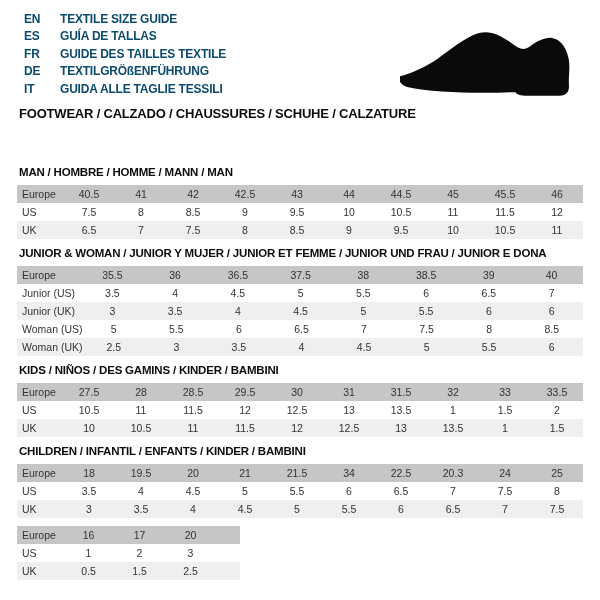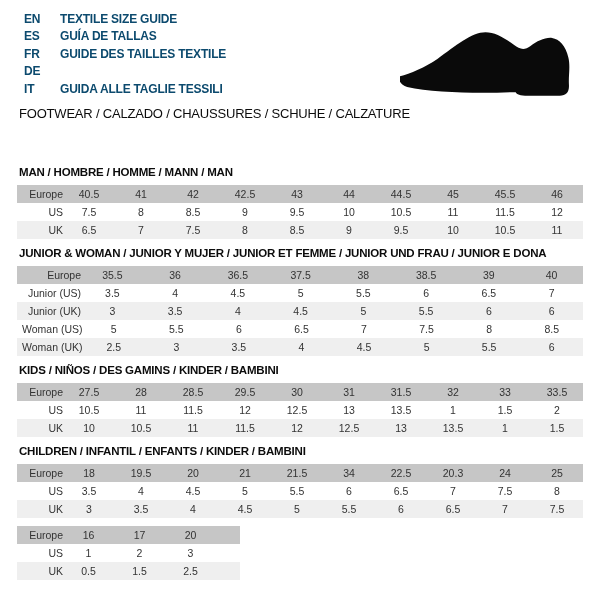--- a/index.html
+++ b/index.html
@@ -9,34 +9,34 @@
   
   .lang-block{position:absolute;left:24px;top:11px;}
   .lang-row{display:flex;height:17.4px;line-height:17.4px;
             font-size:12px;font-weight:bold;letter-spacing:-0.2px;color:#0c4a6e;}
   .lang-code{flex:0 0 36px;}
 
   
   .shoe{position:absolute;left:400px;top:31px;width:172px;height:65px;}
 
   
-  .category{position:absolute;left:19px;top:106px;font-size:13px;font-weight:normal;
+  .category{position:absolute;left:19px;top:106px;font-size:13px;font-weight:bold;
             letter-spacing:-0.2px;color:#0c0c0c;white-space:pre;}
 
   
   .sections{position:absolute;left:17px;top:166px;width:566px;}
   .size-section{margin-bottom:8px;}
   .section-title{margin:0 0 7px 2px;font-size:11.5px;line-height:12px;font-weight:bold;
                  letter-spacing:-0.2px;color:#0c0c0c;white-space:pre;}
   .size-table{width:566px;}
   .size-row{display:flex;height:18px;line-height:18px;font-size:10.5px;color:#333;}
   .size-row.hdr{background:var(--hdr-bg,#c6c6c6);}
   .size-row.alt-lt{background:var(--alt-bg,#efefef);}
   .cell{white-space:nowrap;}
-  .cell.label{flex:0 0 46px;padding-left:5px;box-sizing:border-box;text-align:right;}
+  .cell.label{flex:0 0 46px;padding-left:5px;box-sizing:border-box;text-align:left;}
   .cell.val{flex:1 1 0;text-align:center;}
   
   .cols-8 .cell.label{flex-basis:64px;}
   
   .cols-3{width:223px;}
   .cols-3 .cell.val{flex:0 0 51px;}
 </style>
 </head>
 <body>
 
@@ -53,20 +53,21 @@
     <span class="lang-label">GUÍA DE TALLAS</span>
   </div>
 
   <div class="lang-row">
     <span class="lang-code">FR</span>
     <span class="lang-label">GUIDE DES TAILLES TEXTILE</span>
   </div>
 
   <div class="lang-row">
     <span class="lang-code">DE</span>
+    <span class="lang-label">TEXTILGRÖßENFÜHRUNG</span>
   </div>
 
   <div class="lang-row">
     <span class="lang-code">IT</span>
     <span class="lang-label">GUIDA ALLE TAGLIE TESSILI</span>
   </div>
 </div>
 
   <svg class="shoe" viewBox="0 0 168 63" preserveAspectRatio="xMidYMid meet" aria-hidden="true">
     <path id="shoe-path" fill="#0a0a0a" d="M0,44

